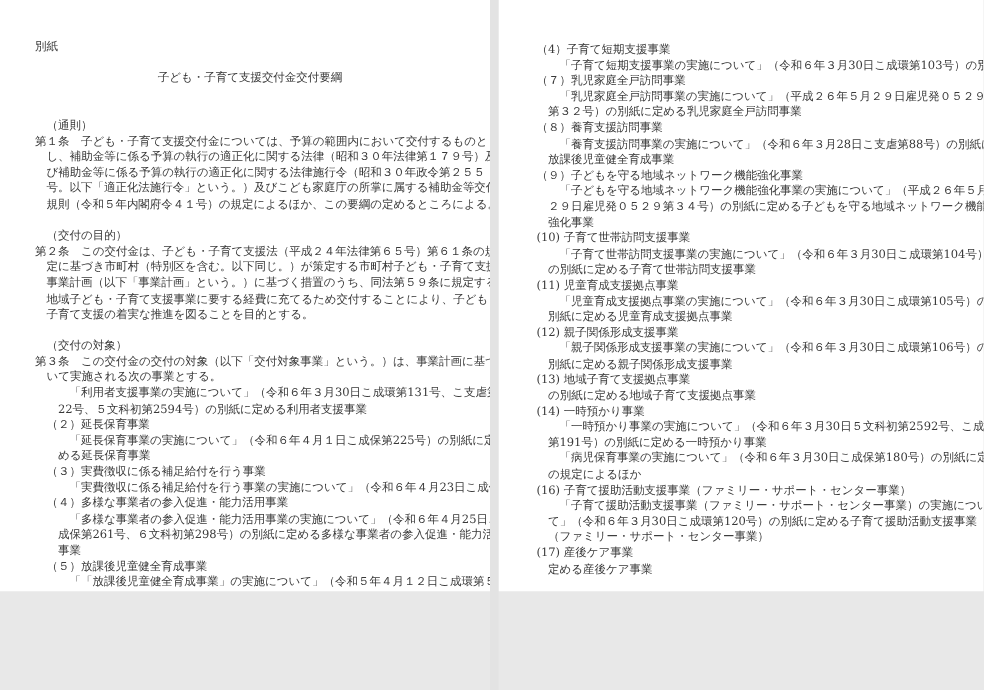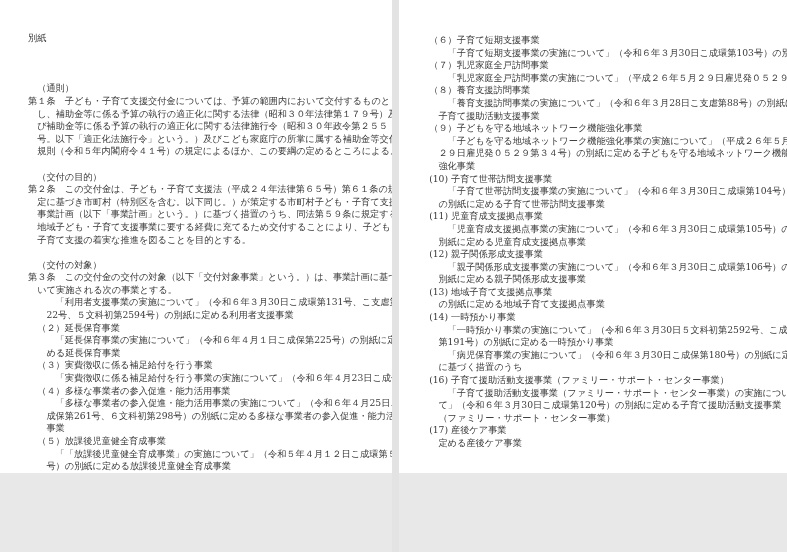--- a/index.html
+++ b/index.html
@@ -47,20 +47,21 @@
   .center{text-align:center;padding-left:0;padding-right:14px;}
 </style>
 </head>
 <body>
 
 <div class="stage">
   <div class="page page-left">
     <div id="left-lines">
         <div class="line i0">別紙</div>
         <div class="line i0">&nbsp;</div>
+        <div class="line center">子ども・子育て支援交付金交付要綱</div>
         <div class="line i0">&nbsp;</div>
         <div class="line i0">&nbsp;</div>
         <div class="line i1">（通則）</div>
         <div class="line i0">第１条　子ども・子育て支援交付金については、予算の範囲内において交付するものと</div>
         <div class="line i1">し、補助金等に係る予算の執行の適正化に関する法律（昭和３０年法律第１７９号）及</div>
         <div class="line i1">び補助金等に係る予算の執行の適正化に関する法律施行令（昭和３０年政令第２５５</div>
         <div class="line i1">号。以下「適正化法施行令」という。）及びこども家庭庁の所掌に属する補助金等交付</div>
         <div class="line i1">規則（令和５年内閣府令４１号）の規定によるほか、この要綱の定めるところによる。</div>
         <div class="line i0">&nbsp;</div>
         <div class="line i1">（交付の目的）</div>
@@ -85,47 +86,48 @@
         <div class="line i2">成保第261号、６文科初第298号）の別紙に定める多様な事業者の参入促進・能力活用</div>
         <div class="line i2">事業</div>
         <div class="line i1">（５）放課後児童健全育成事業</div>
         <div class="line i3">「「放課後児童健全育成事業」の実施について」（令和５年４月１２日こ成環第５</div>
         <div class="line i2">号）の別紙に定める放課後児童健全育成事業</div>
       </div>
   </div>
   <div class="page-gap"></div>
   <div class="page page-right">
     <div id="right-lines">
-        <div class="line i1">（６）子育て短期支援事業</div>
+        <div class="line i1">（4）子育て短期支援事業</div>
         <div class="line i3">「子育て短期支援事業の実施について」（令和６年３月30日こ成環第103号）の別</div>
         <div class="line i1">（７）乳児家庭全戸訪問事業</div>
         <div class="line i3">「乳児家庭全戸訪問事業の実施について」（平成２６年５月２９日雇児発０５２９</div>
+        <div class="line i2">第３２号）の別紙に定める乳児家庭全戸訪問事業</div>
         <div class="line i1">（８）養育支援訪問事業</div>
         <div class="line i3">「養育支援訪問事業の実施について」（令和６年３月28日こ支虐第88号）の別紙に</div>
-        <div class="line i2">子育て援助活動支援事業</div>
+        <div class="line i2">放課後児童健全育成事業</div>
         <div class="line i1">（９）子どもを守る地域ネットワーク機能強化事業</div>
         <div class="line i3">「子どもを守る地域ネットワーク機能強化事業の実施について」（平成２６年５月</div>
         <div class="line i2">２９日雇児発０５２９第３４号）の別紙に定める子どもを守る地域ネットワーク機能</div>
         <div class="line i2">強化事業</div>
         <div class="line i1">(10) 子育て世帯訪問支援事業</div>
         <div class="line i3">「子育て世帯訪問支援事業の実施について」（令和６年３月30日こ成環第104号）</div>
         <div class="line i2">の別紙に定める子育て世帯訪問支援事業</div>
         <div class="line i1">(11) 児童育成支援拠点事業</div>
         <div class="line i3">「児童育成支援拠点事業の実施について」（令和６年３月30日こ成環第105号）の</div>
         <div class="line i2">別紙に定める児童育成支援拠点事業</div>
         <div class="line i1">(12) 親子関係形成支援事業</div>
         <div class="line i3">「親子関係形成支援事業の実施について」（令和６年３月30日こ成環第106号）の</div>
         <div class="line i2">別紙に定める親子関係形成支援事業</div>
         <div class="line i1">(13) 地域子育て支援拠点事業</div>
         <div class="line i2">の別紙に定める地域子育て支援拠点事業</div>
         <div class="line i1">(14) 一時預かり事業</div>
         <div class="line i3">「一時預かり事業の実施について」（令和６年３月30日５文科初第2592号、こ成保</div>
         <div class="line i2">第191号）の別紙に定める一時預かり事業</div>
         <div class="line i3">「病児保育事業の実施について」（令和６年３月30日こ成保第180号）の別紙に定</div>
-        <div class="line i2">に基づく措置のうち</div>
+        <div class="line i2">の規定によるほか</div>
         <div class="line i1">(16) 子育て援助活動支援事業（ファミリー・サポート・センター事業）</div>
         <div class="line i3">「子育て援助活動支援事業（ファミリー・サポート・センター事業）の実施につい</div>
         <div class="line i2">て」（令和６年３月30日こ成環第120号）の別紙に定める子育て援助活動支援事業</div>
         <div class="line i2">（ファミリー・サポート・センター事業）</div>
         <div class="line i1">(17) 産後ケア事業</div>
         <div class="line i2">定める産後ケア事業</div>
       </div>
   </div>
 </div>
 

